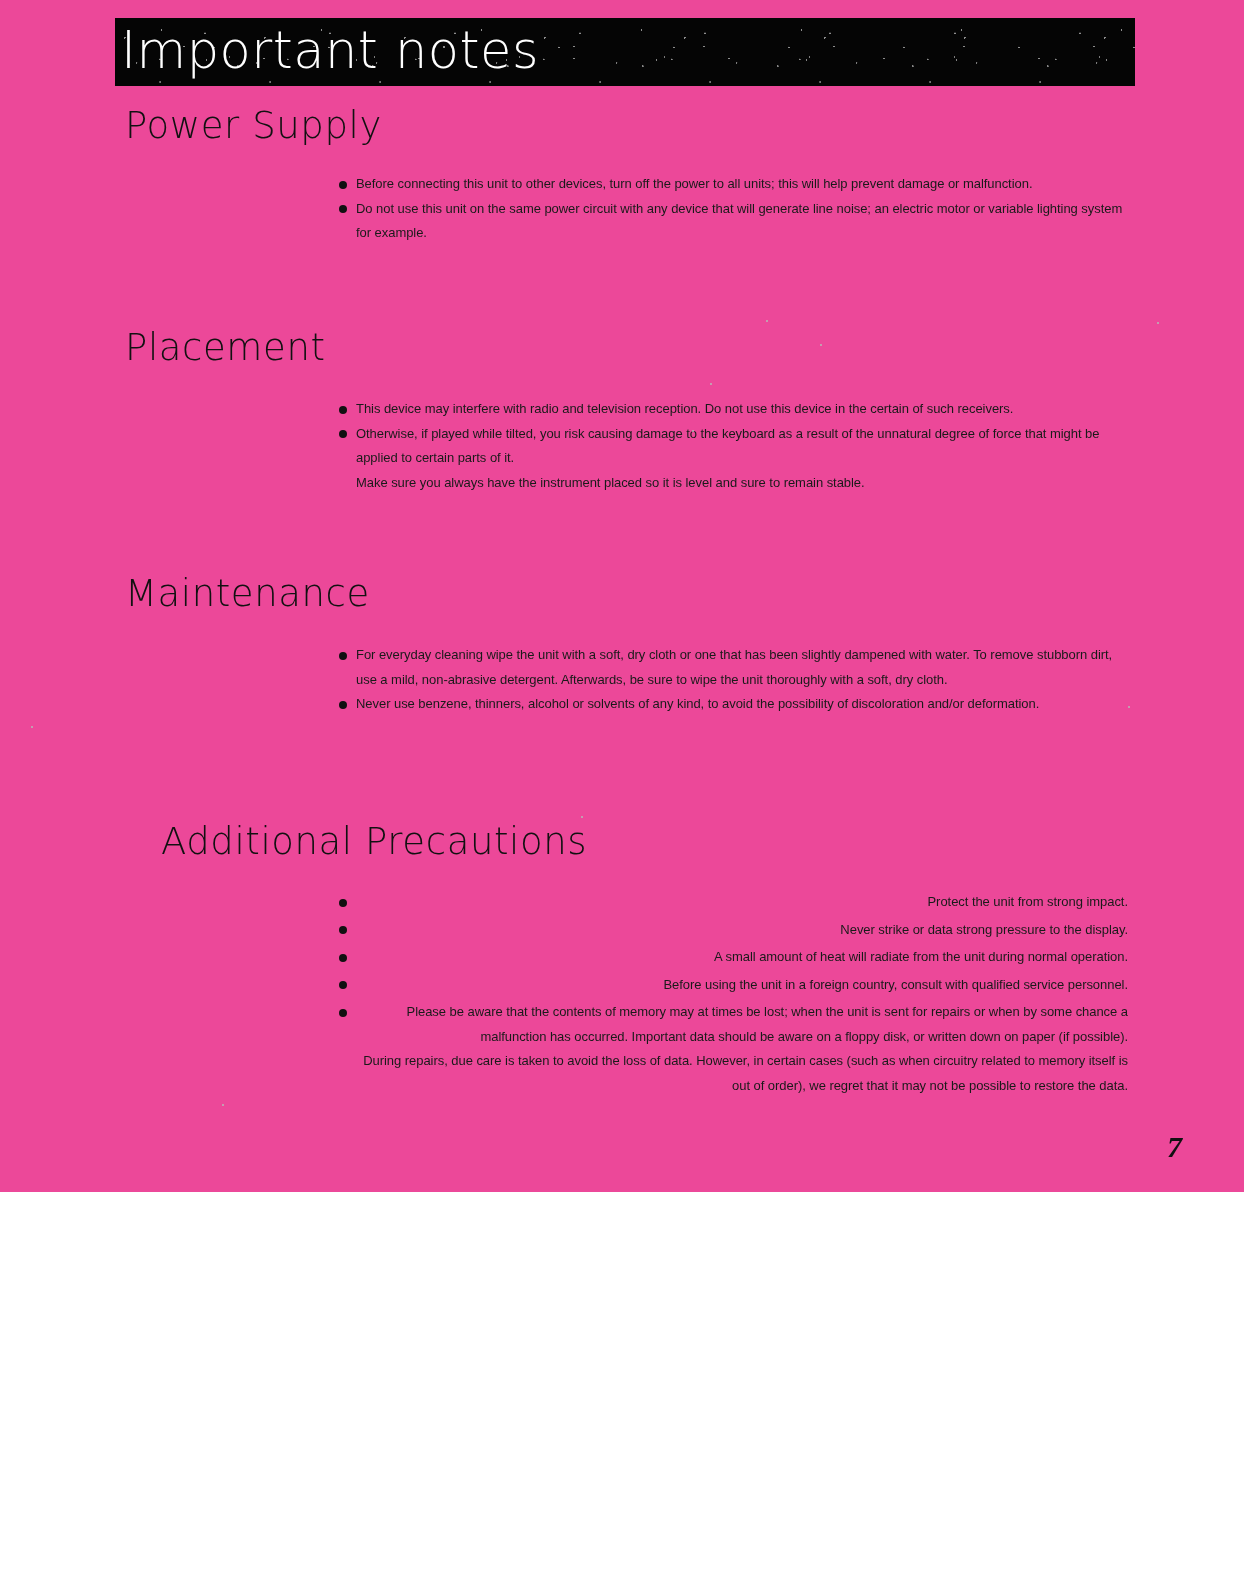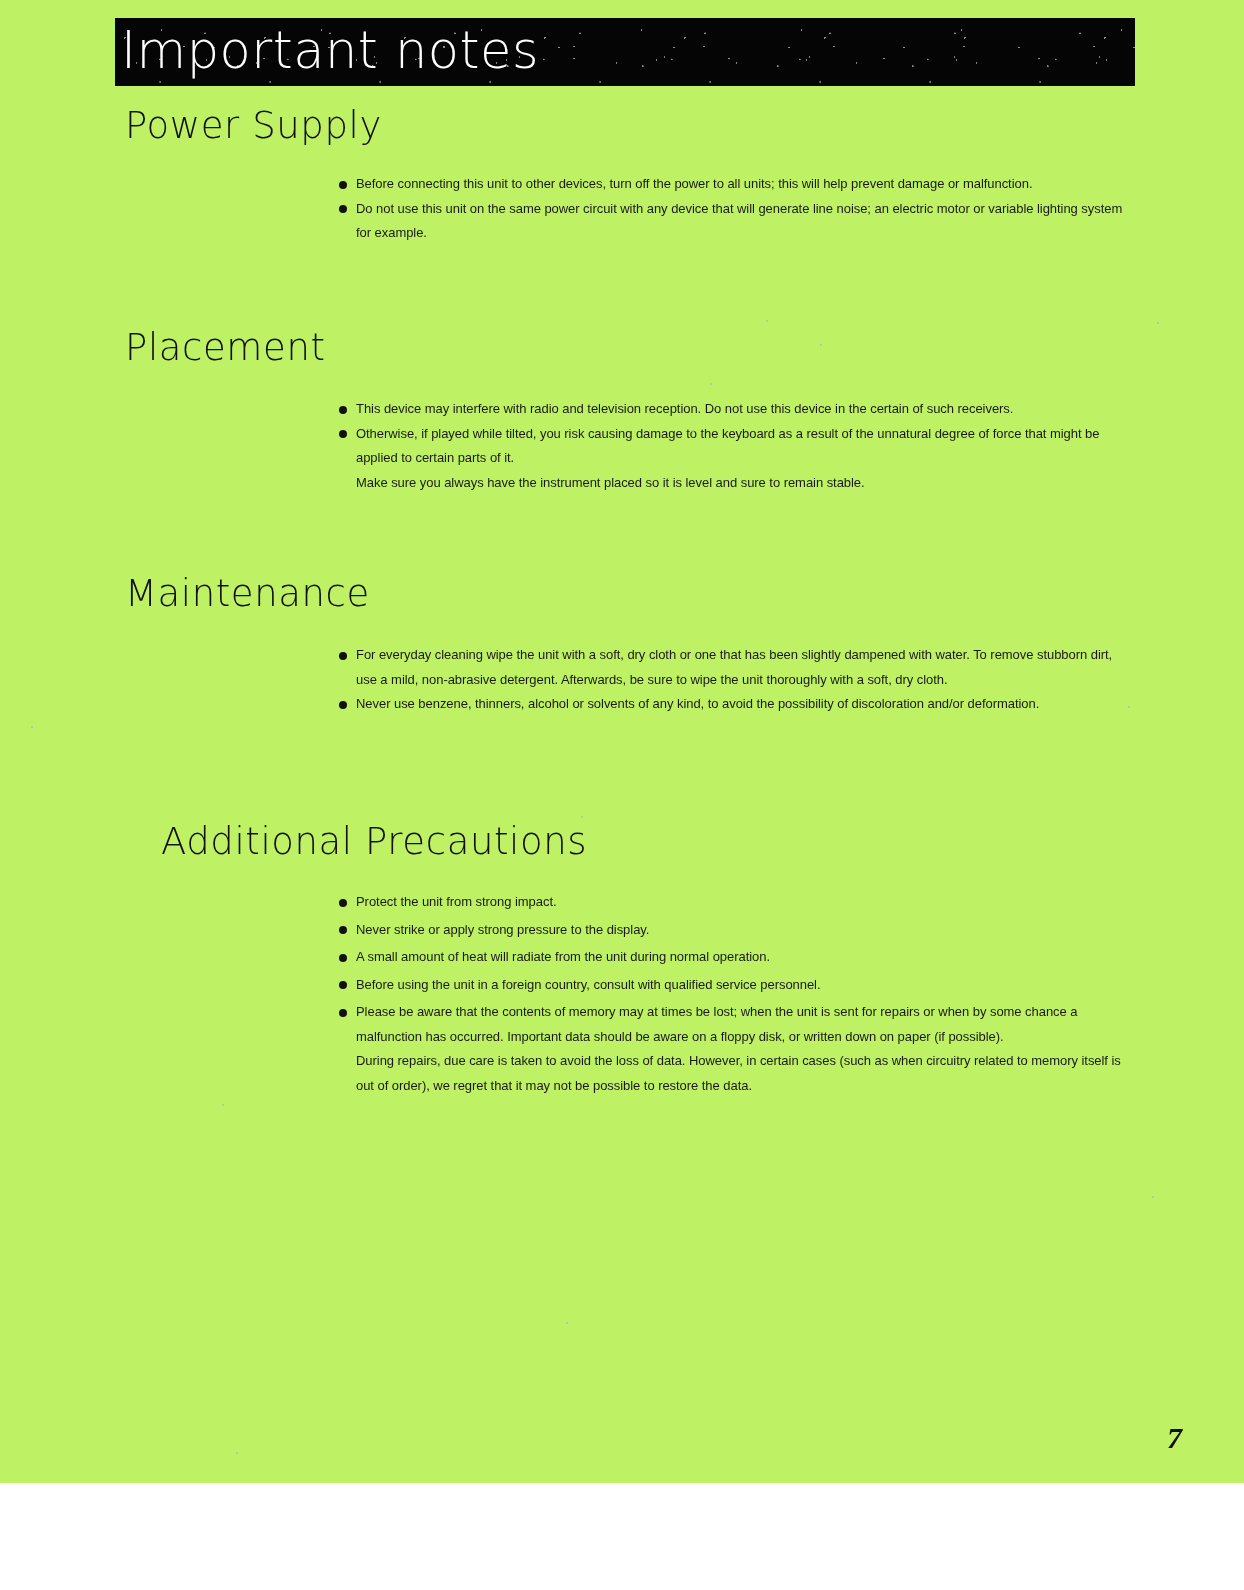--- a/index.html
+++ b/index.html
@@ -8,22 +8,22 @@
     padding: 0;
     background: #ffffff;
   }
   body {
     font-family: "Liberation Sans", sans-serif;
     color: #111111;
   }
   #page {
     position: relative;
     width: 1244px;
-    height: 1483px;
-    background: #bef264;
+    height: 1192px;
+    background: #ec4899;
     overflow: hidden;
   }
 
   
   .banner {
     position: absolute;
     left: 115px;
     top: 18px;
     width: 1020px;
     height: 68px;
@@ -113,21 +113,21 @@
   }
   .bullet-item p {
     margin: 0;
   }
   .bullet-item p + p {
     margin-top: 0;
   }
 
   
   .tight .bullet-item { margin-bottom: 0; }
-  .loose-list .bullet-item { margin-bottom: 3px; }
+  .loose-list .bullet-item { margin-bottom: 3px; text-align: right; }
 
   
   .page-number {
     position: absolute;
     right: 62px;
     bottom: 28px;
     font-family: "Liberation Serif", serif;
     font-weight: bold;
     font-style: italic;
     font-size: 30px;
@@ -199,21 +199,21 @@
 
   <div class="section" style="top:820px;">
     <div class="section-heading" style="top:0;margin-left:36px;">Additional Precautions</div>
     <div class="bullets loose-list" style="top:70px;">
       <div class="bullet-item">
         <span class="dot"></span>
         <p>Protect the unit from strong impact.</p>
       </div>
       <div class="bullet-item">
         <span class="dot"></span>
-        <p>Never strike or apply strong pressure to the display.</p>
+        <p>Never strike or data strong pressure to the display.</p>
       </div>
       <div class="bullet-item">
         <span class="dot"></span>
         <p>A small amount of heat will radiate from the unit during normal operation.</p>
       </div>
       <div class="bullet-item">
         <span class="dot"></span>
         <p>Before using the unit in a foreign country, consult with qualified service personnel.</p>
       </div>
       <div class="bullet-item">

